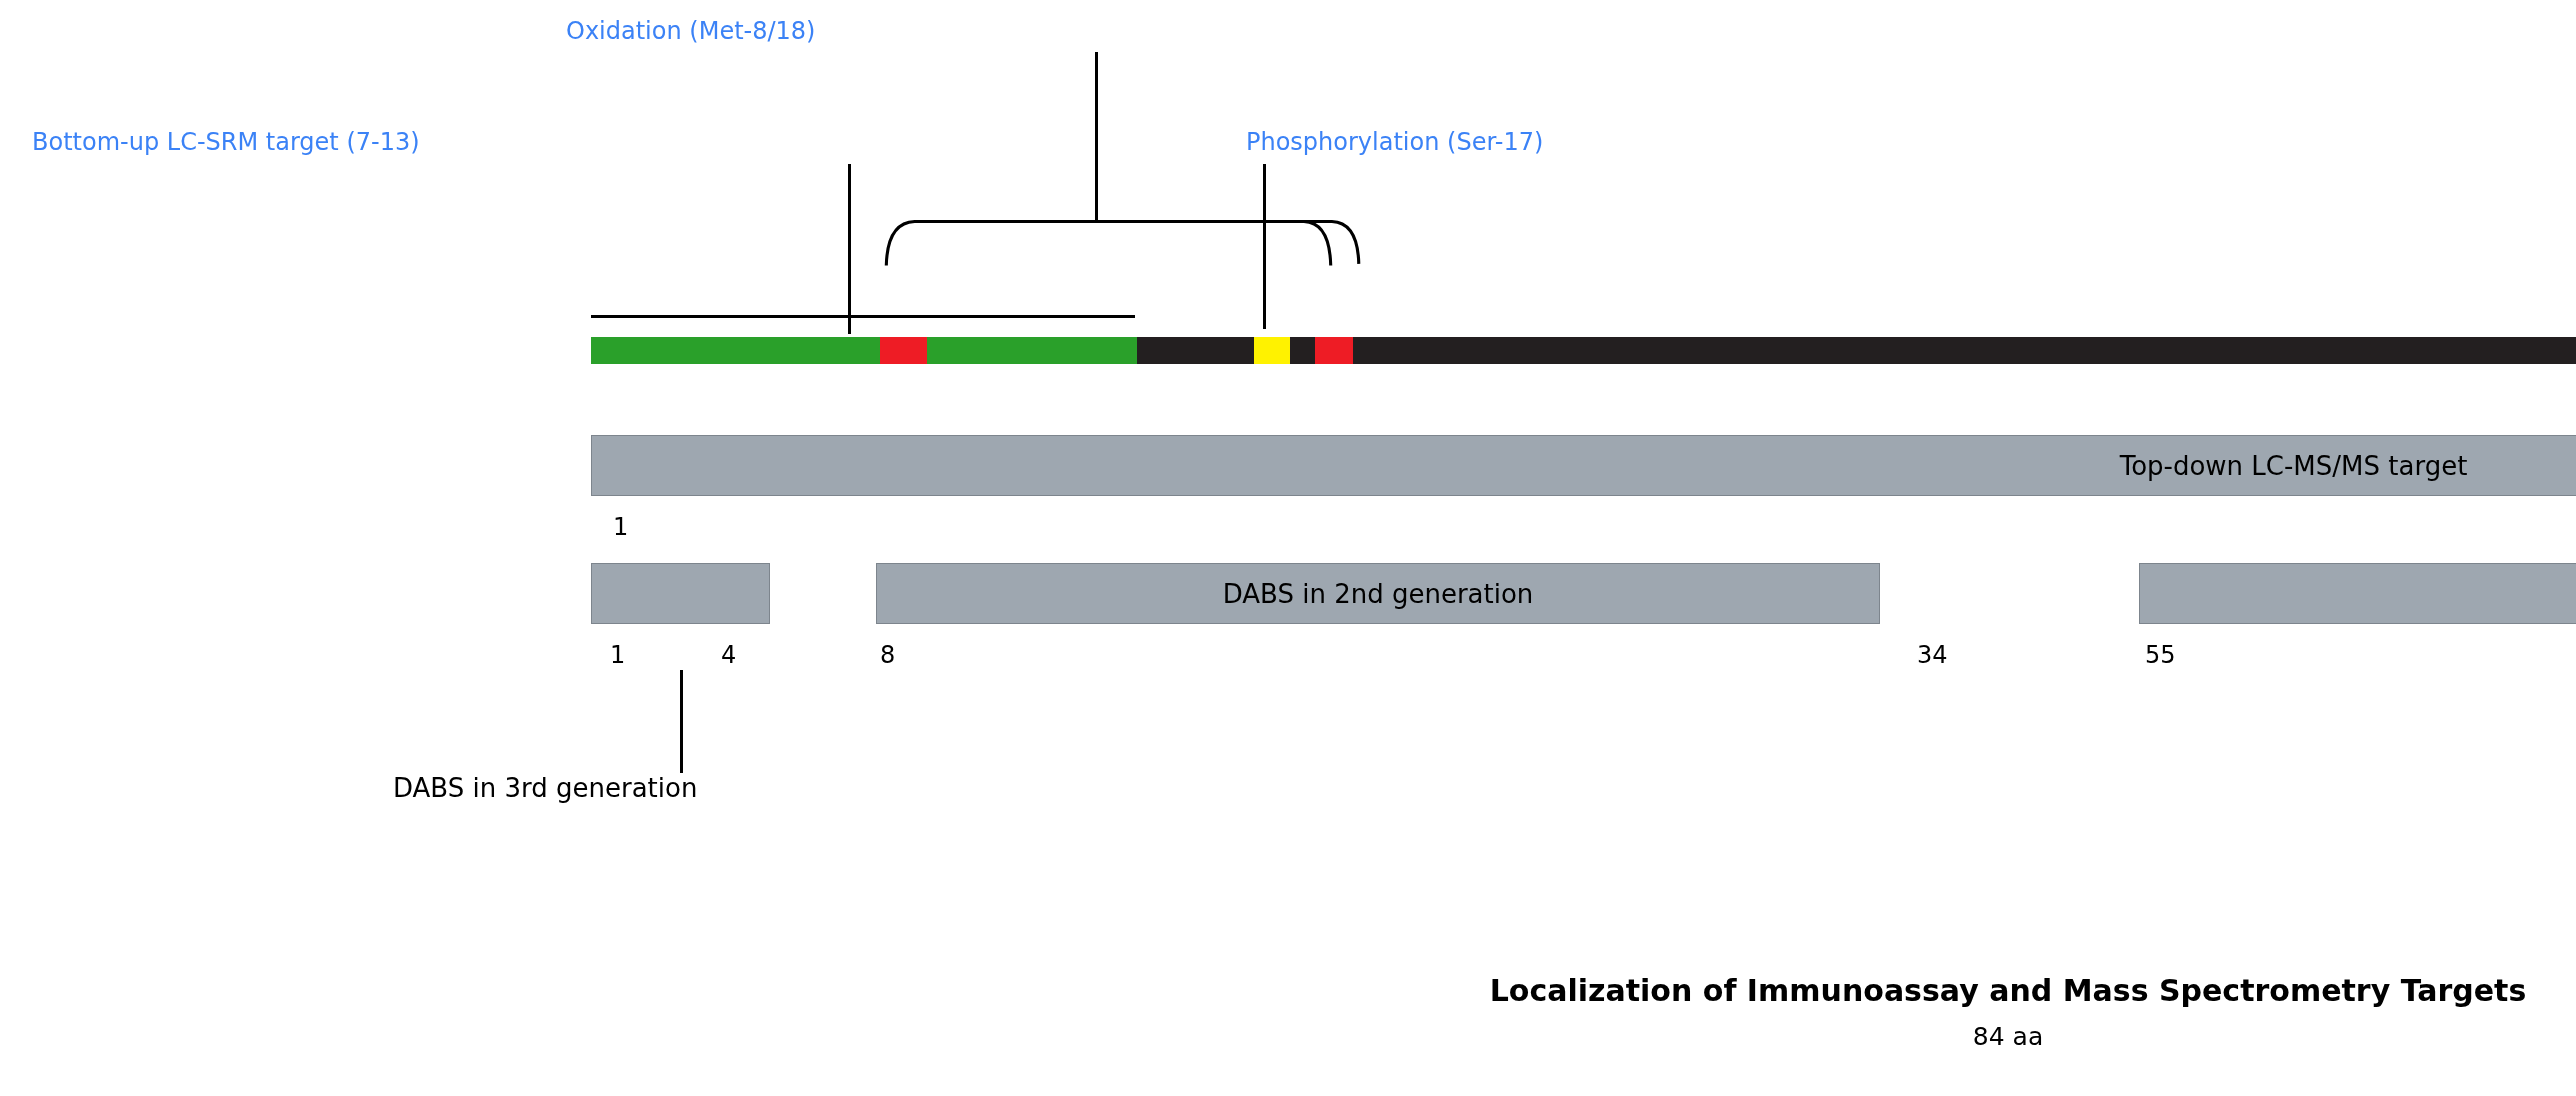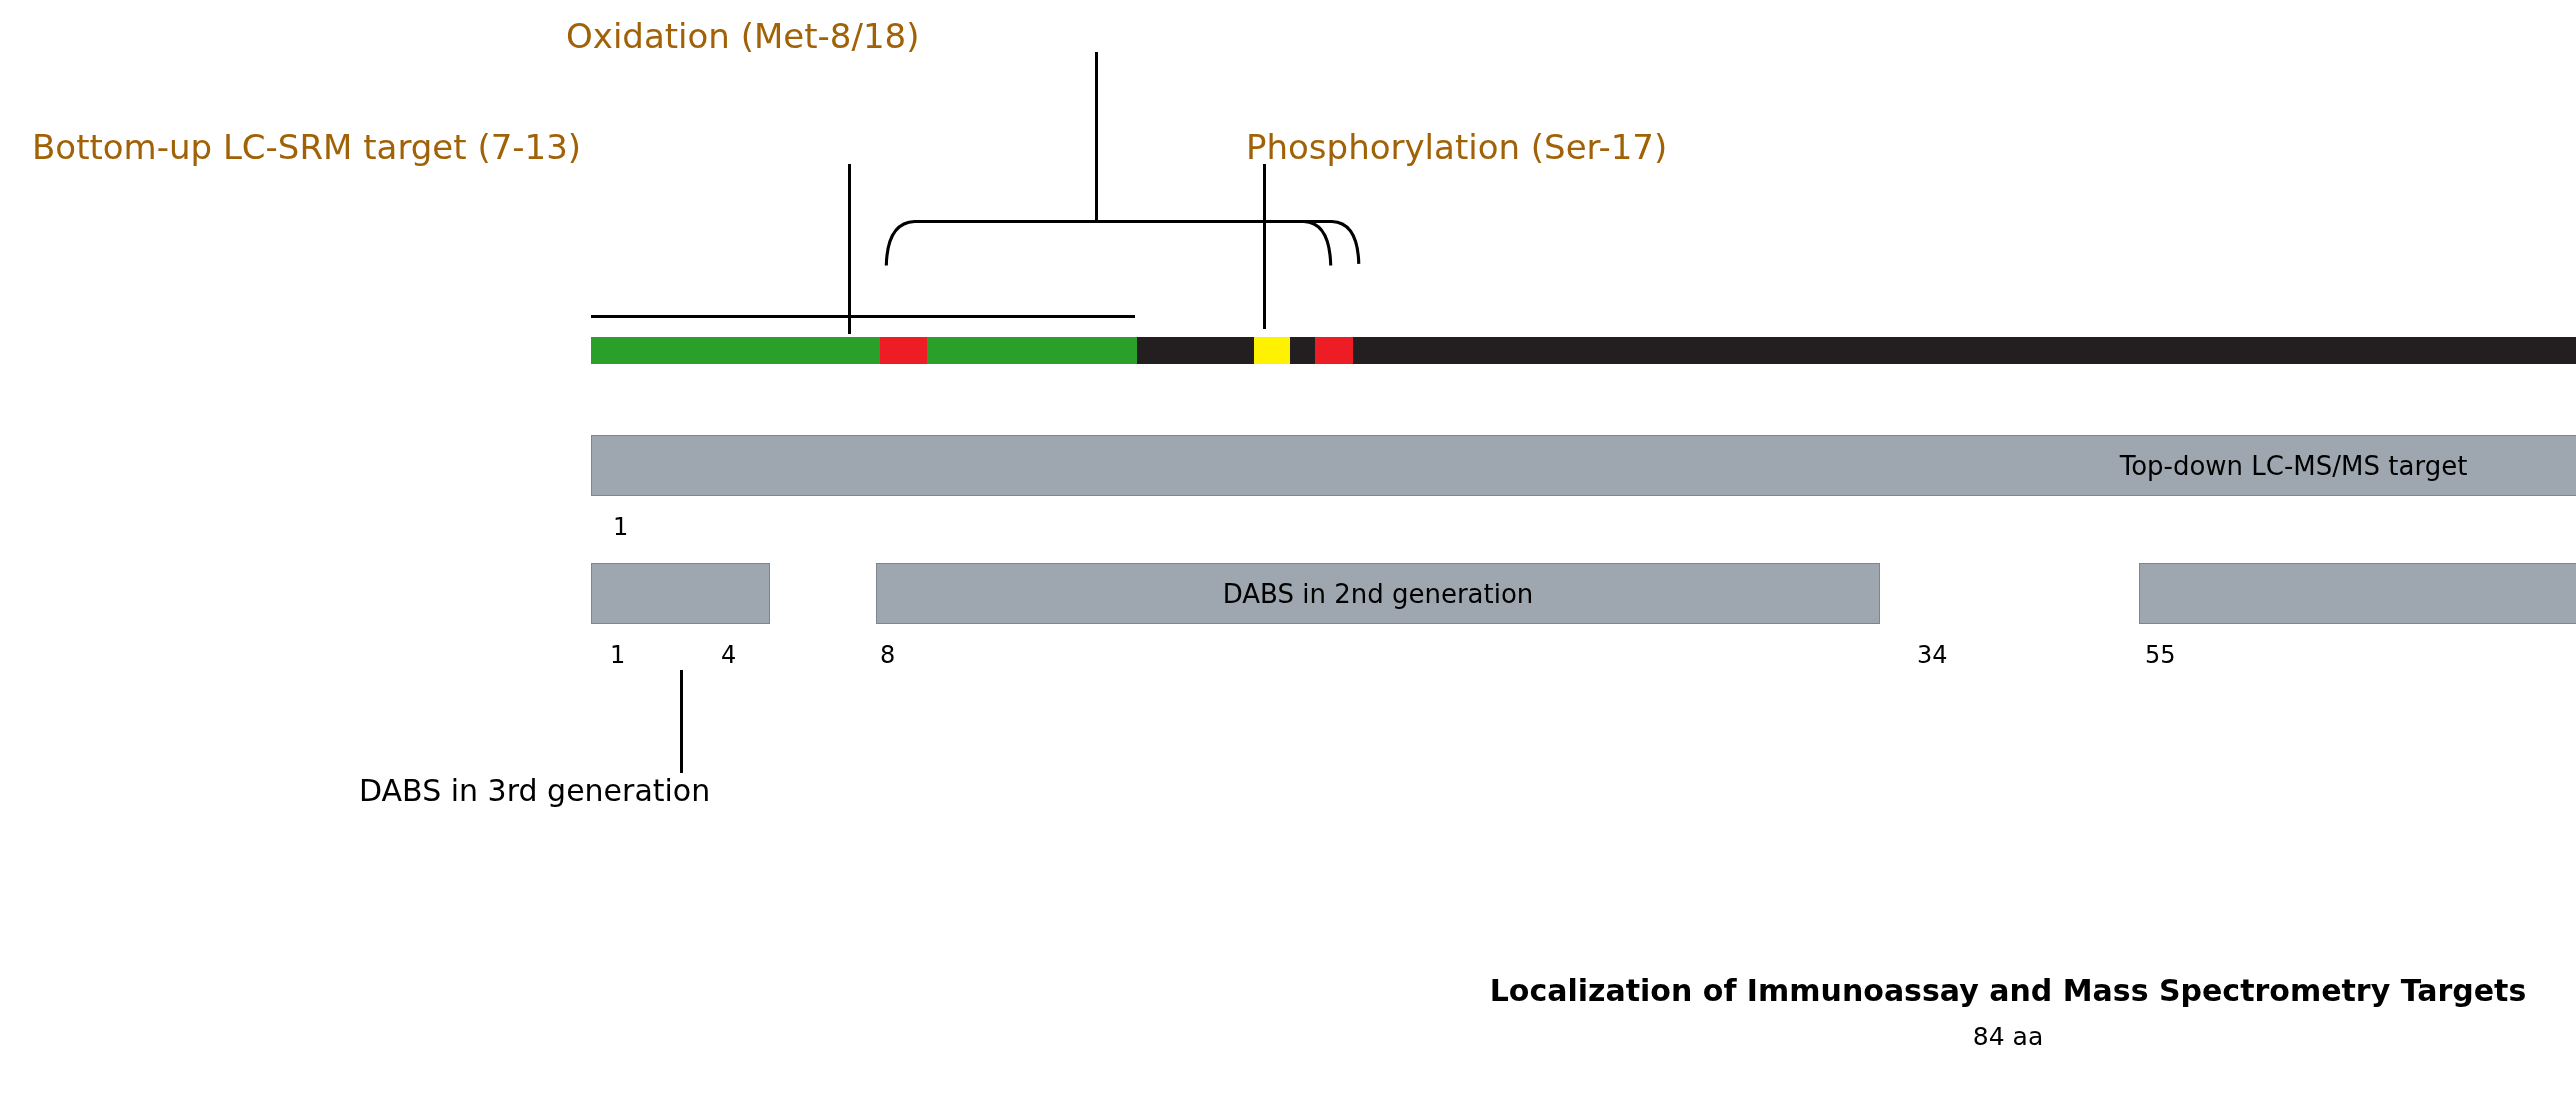--- a/index.html
+++ b/index.html
@@ -20,22 +20,22 @@
     position: absolute;
     left: 0;
     top: 0;
     width: 4016px;
     height: 1097px;
   }
 
   
   .ann-label {
     position: absolute;
-    font-size: 34px;
-    color: #a16207;
+    font-size: 24px;
+    color: #3b82f6;
     white-space: nowrap;
     line-height: 1;
   }
   #label-bottomup { left: 32px; top: 130px; }
   #label-oxidation { left: 566px; top: 19px; }
   #label-phospho { left: 1246px; top: 130px; }
 
   
   .rule {
     position: absolute;
@@ -93,23 +93,23 @@
     position: absolute;
     left: 0;
     top: 1022px;
     width: 4016px;
     text-align: center;
     font-size: 25px;
     color: #000;
   }
   #label-dabs3 {
     position: absolute;
-    left: 359px;
+    left: 393px;
     top: 773px;
-    font-size: 30px;
+    font-size: 26px;
     white-space: nowrap;
   }
 </style>
 </head>
 <body>
 
 <div class="canvas">
 
   <div class="ann-label" id="label-bottomup">Bottom-up LC-SRM target (7-13)</div>
 

